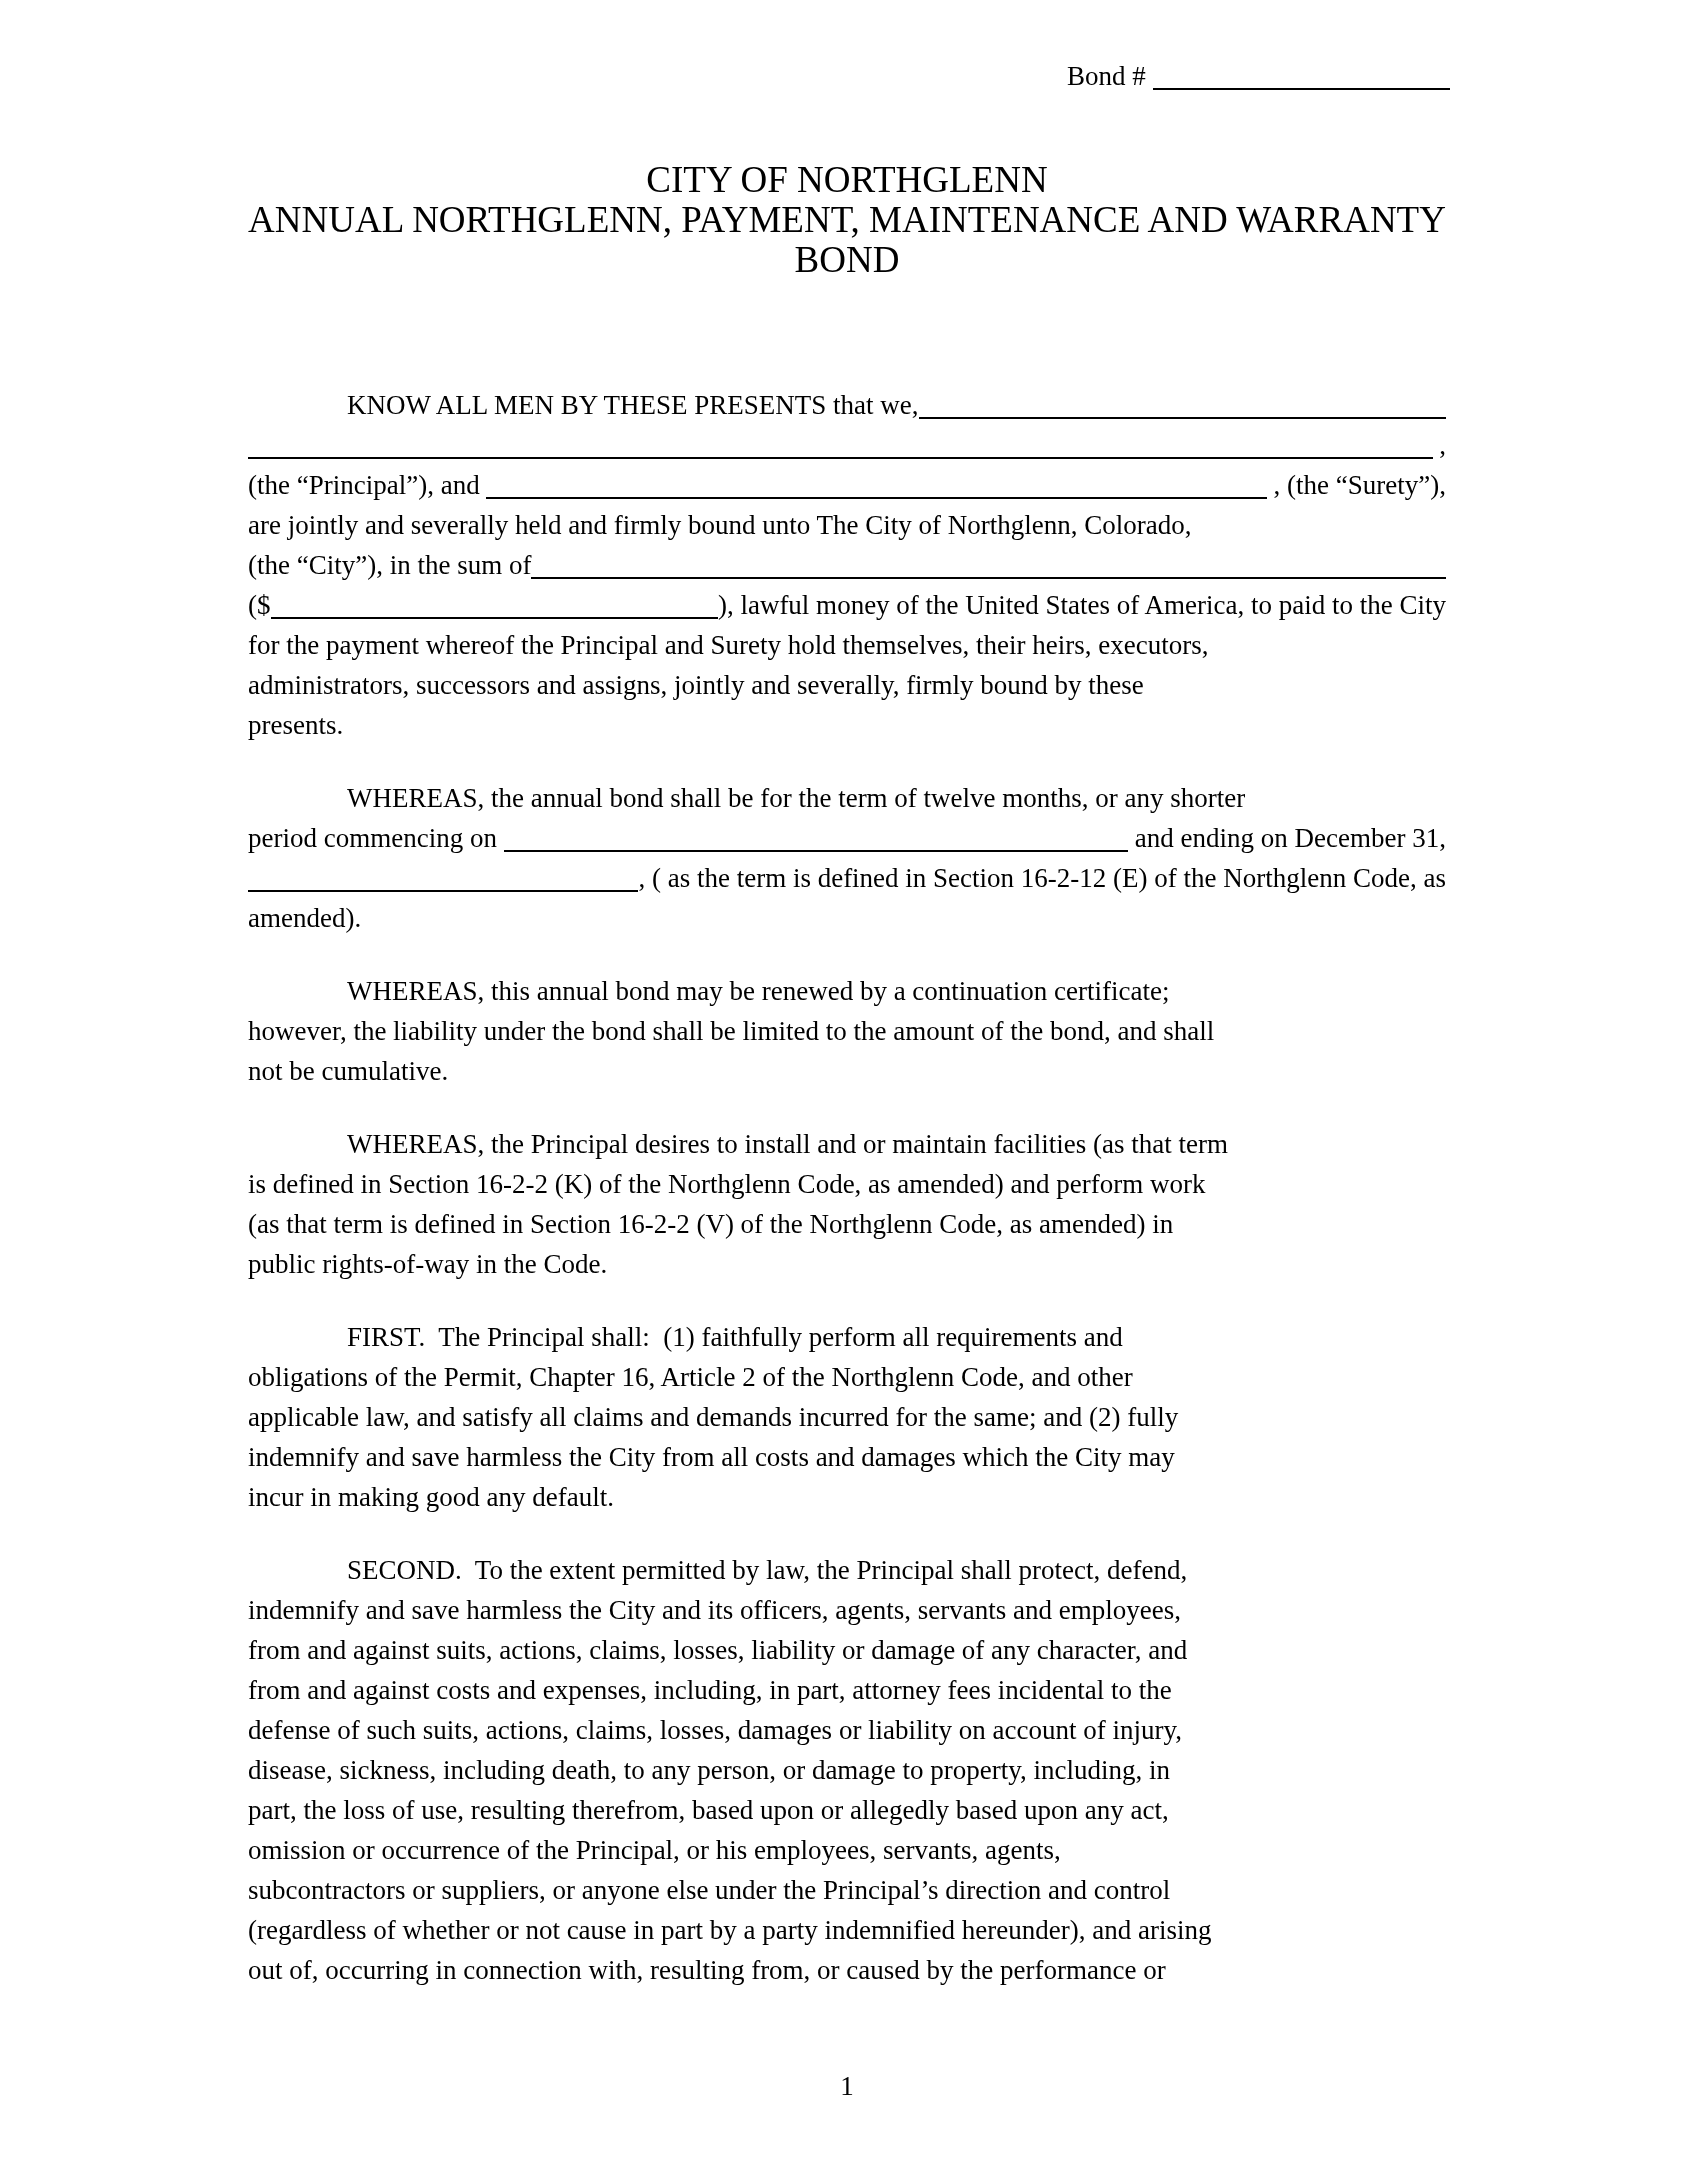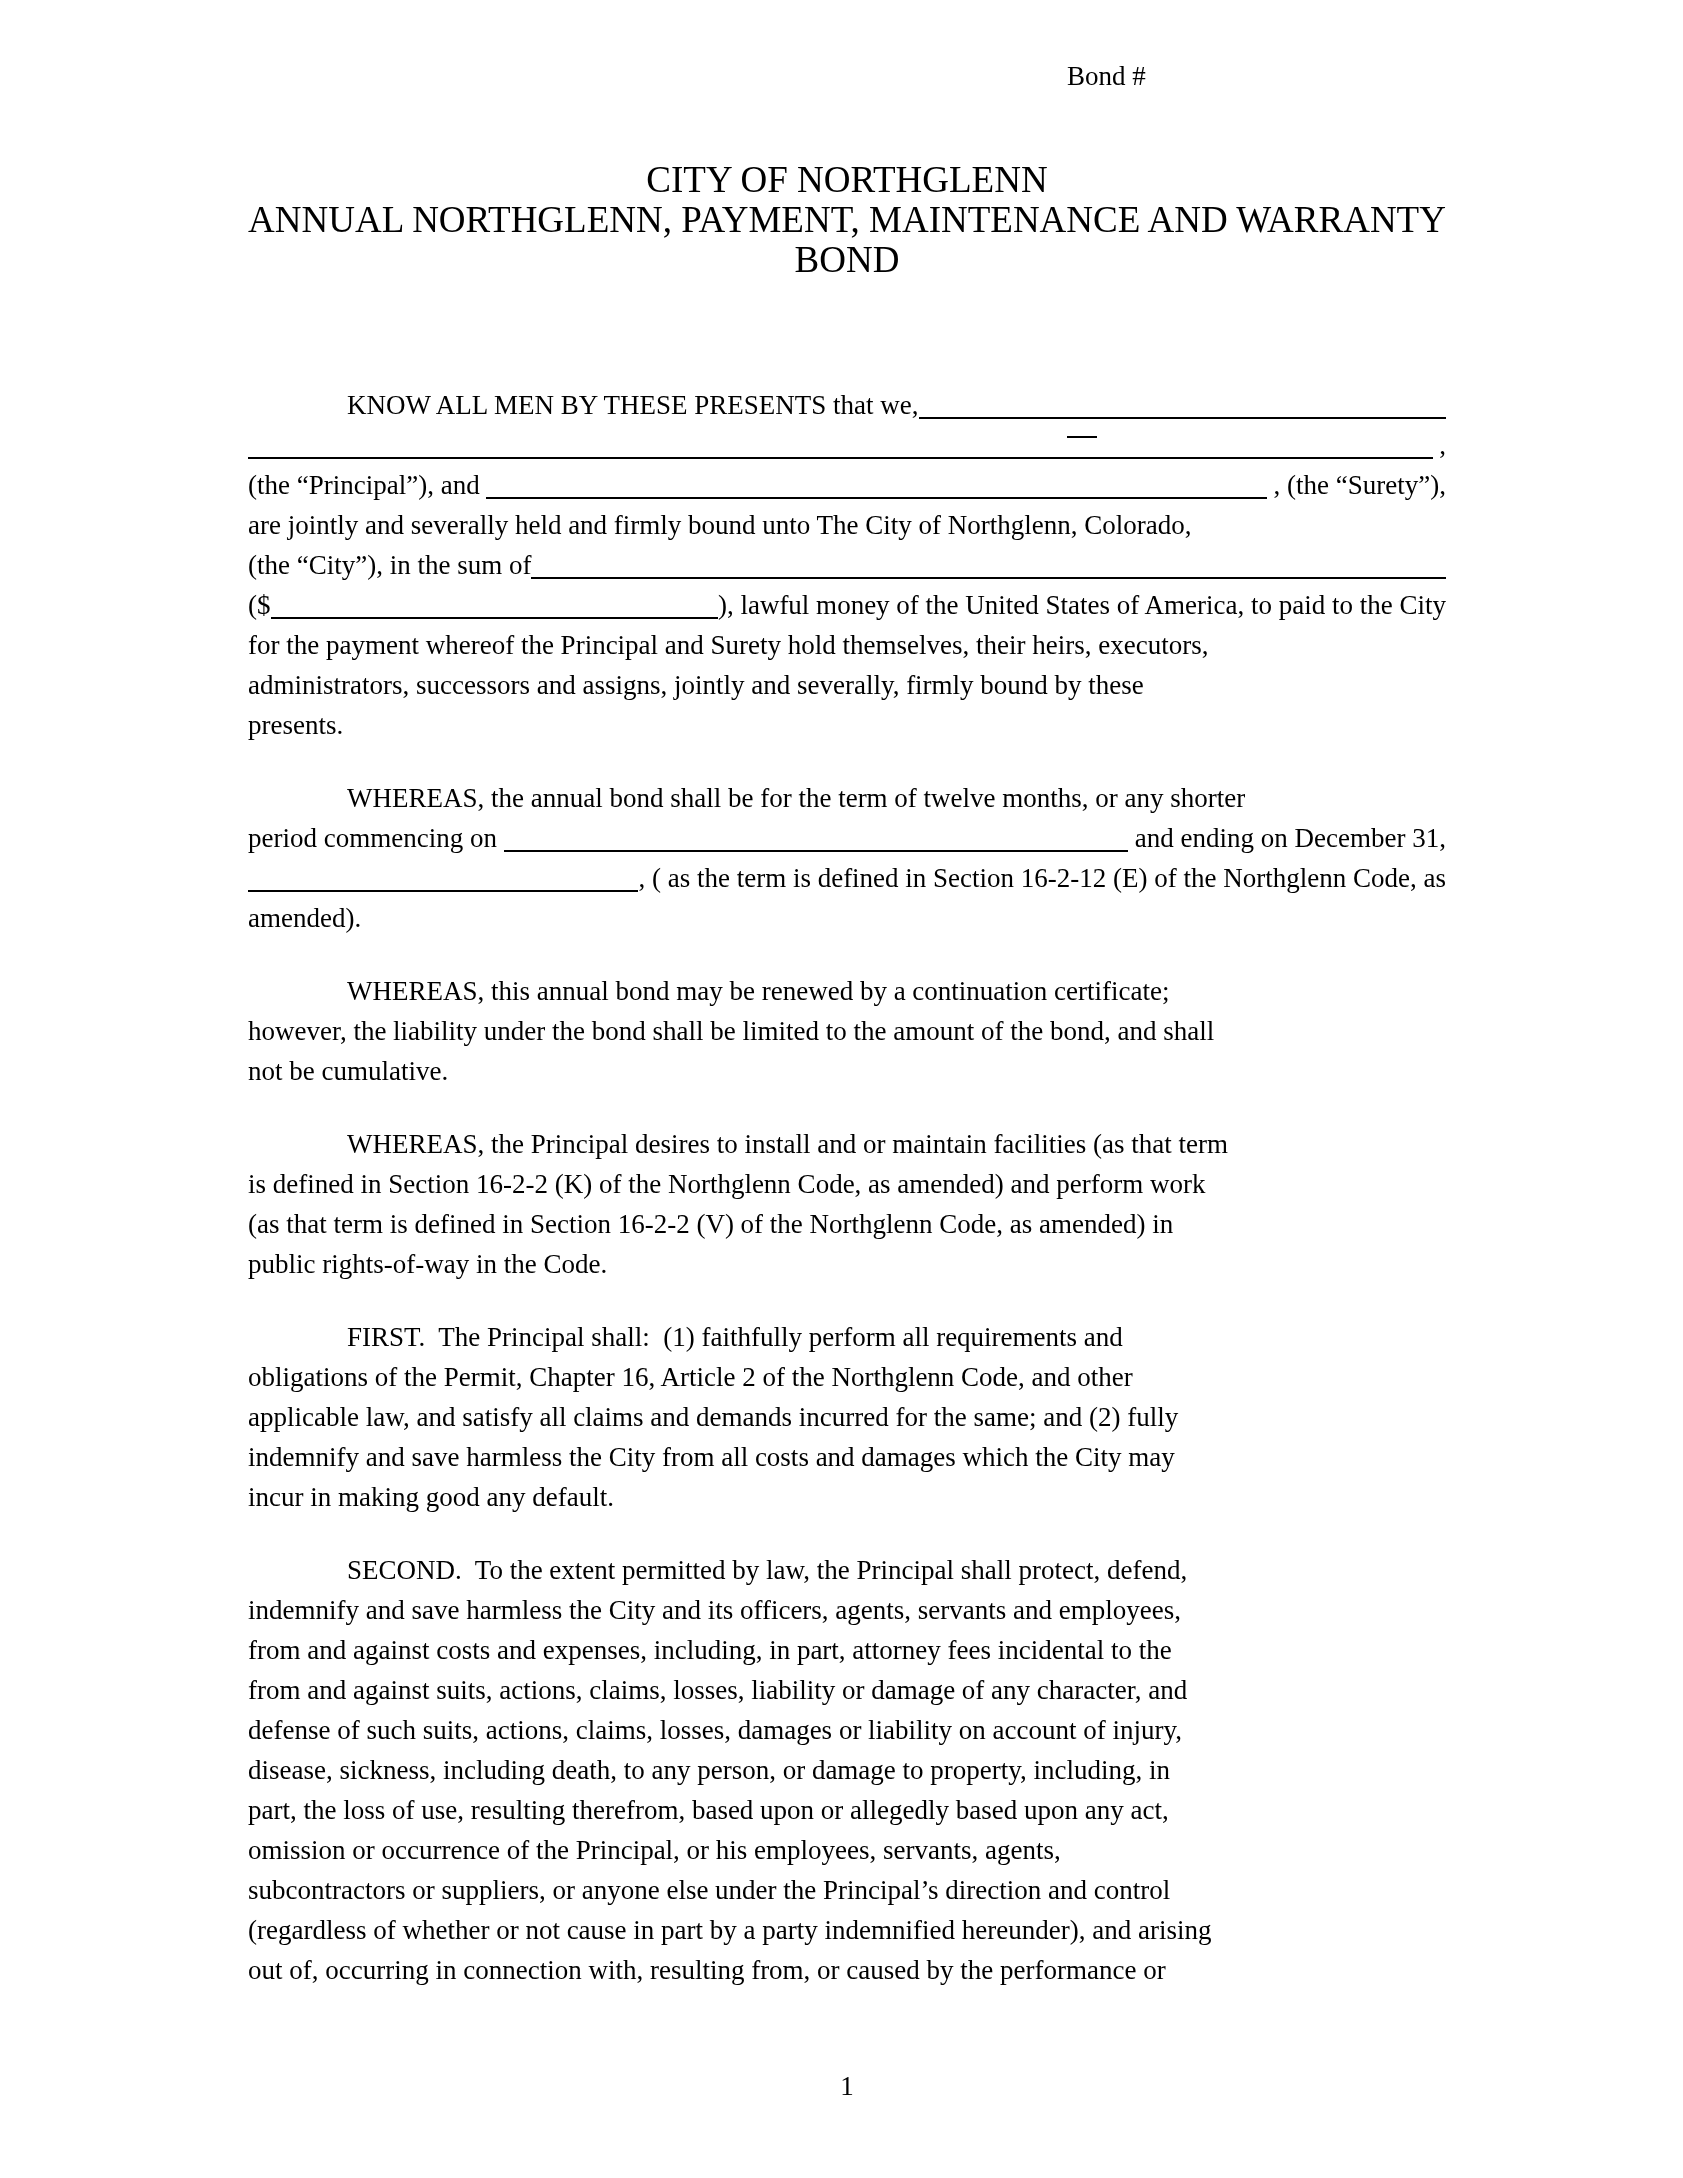--- a/index.html
+++ b/index.html
@@ -15,21 +15,20 @@
   }
   .bond-row {
     position: absolute;
     top: 56px;
     left: 1067px;
     display: flex;
     align-items: baseline;
     font-size: 27px;
     line-height: 40px;
     width: 406px;
-    flex-direction: column;
   }
   .bond-row .blank { flex: 0 0 297px; }
   .title-block {
     position: absolute;
     top: 160px;
     left: 248px;
     width: 1198px;
     text-align: center;
     font-size: 37px;
     line-height: 40px;
@@ -180,26 +179,26 @@
       </div>
     </div>
     <div class="para">
       <div class="line first">
         <span class="txt">SECOND.  To the extent permitted by law, the Principal shall protect, defend,</span>
       </div>
       <div class="line">
         <span class="txt">indemnify and save harmless the City and its officers, agents, servants and employees,</span>
       </div>
       <div class="line">
+        <span class="txt">from and against suits, actions, claims, losses, liability or damage of any character, and</span>
+      </div>
+      <div class="line">
         <span class="txt">from and against costs and expenses, including, in part, attorney fees incidental to the</span>
       </div>
       <div class="line">
-        <span class="txt">from and against suits, actions, claims, losses, liability or damage of any character, and</span>
-      </div>
-      <div class="line">
         <span class="txt">defense of such suits, actions, claims, losses, damages or liability on account of injury,</span>
       </div>
       <div class="line">
         <span class="txt">disease, sickness, including death, to any person, or damage to property, including, in</span>
       </div>
       <div class="line">
         <span class="txt">part, the loss of use, resulting therefrom, based upon or allegedly based upon any act,</span>
       </div>
       <div class="line">
         <span class="txt">omission or occurrence of the Principal, or his employees, servants, agents,</span>

